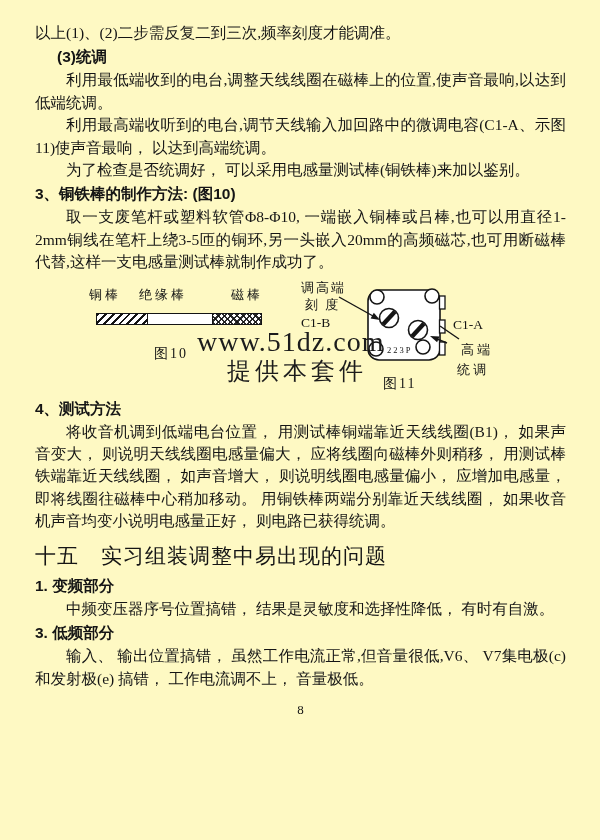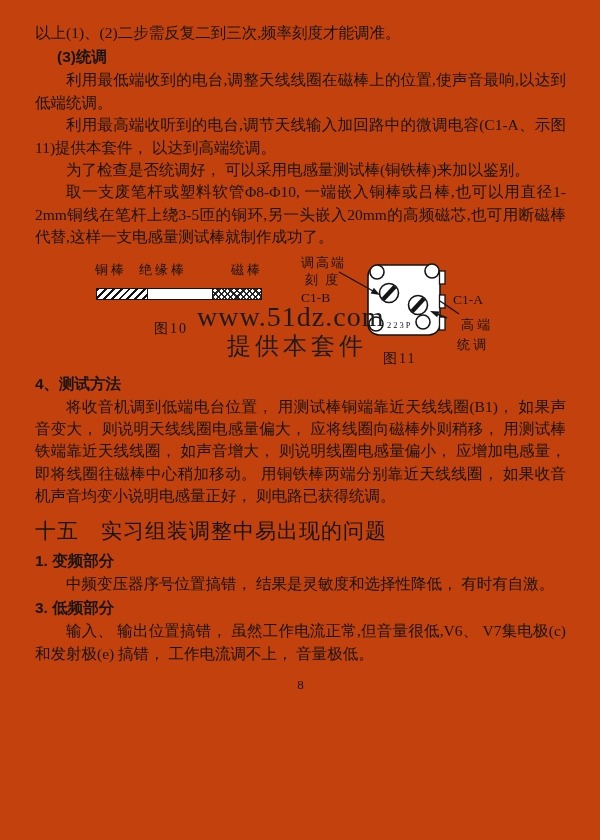--- a/index.html
+++ b/index.html
@@ -4,21 +4,21 @@
 <style>
   html, body {
     margin: 0;
     padding: 0;
     background: #ffffff;
   }
   .page {
     position: relative;
     width: 600px;
     height: 840px;
-    background: #c2410c;
+    background: #fef9c3;
     color: #151515;
     font-family: "Liberation Serif", "DejaVu Serif", serif;
     font-size: 15.5px;
     line-height: 22.4px;
     overflow: hidden;
     box-sizing: border-box;
     padding: 22px 34px 0 35px;
   }
   .para {
     text-align: justify;
@@ -127,30 +127,31 @@
 </head>
 <body>
 
 <div class="page">
 
   <p class="para no-indent">以上(1)、(2)二步需反复二到三次,频率刻度才能调准。</p>
 
   <div class="h-small indent1">(3)统调</div>
 
   <p class="para">利用最低端收到的电台,调整天线线圈在磁棒上的位置,使声音最响,以达到低端统调。</p>
-  <p class="para">利用最高端收听到的电台,调节天线输入加回路中的微调电容(C1-A、示图11)提供本套件， 以达到高端统调。</p>
+  <p class="para">利用最高端收听到的电台,调节天线输入加回路中的微调电容(C1-A、示图11)使声音最响， 以达到高端统调。</p>
   <p class="para">为了检查是否统调好， 可以采用电感量测试棒(铜铁棒)来加以鉴别。</p>
 
+  <div class="h-small">3、铜铁棒的制作方法: (图10)</div>
 
   <p class="para">取一支废笔杆或塑料软管Φ8-Φ10, 一端嵌入铜棒或吕棒,也可以用直径1-2mm铜线在笔杆上绕3-5匝的铜环,另一头嵌入20mm的高频磁芯,也可用断磁棒代替,这样一支电感量测试棒就制作成功了。</p>
 
   <div class="figure-row">
 
     <div class="fig10">
-      <span class="fig10-label" style="left:60px">铜棒</span>
+      <span class="fig10-label" style="left:54px">铜棒</span>
       <span class="fig10-label" style="left:104px">绝缘棒</span>
       <span class="fig10-label" style="left:196px">磁棒</span>
       <div class="fig10-bar">
         <div class="seg seg-copper"></div>
         <div class="seg seg-insulator"></div>
         <div class="seg seg-magnet"></div>
       </div>
       <div class="fig-caption10">图10</div>
     </div>
 

